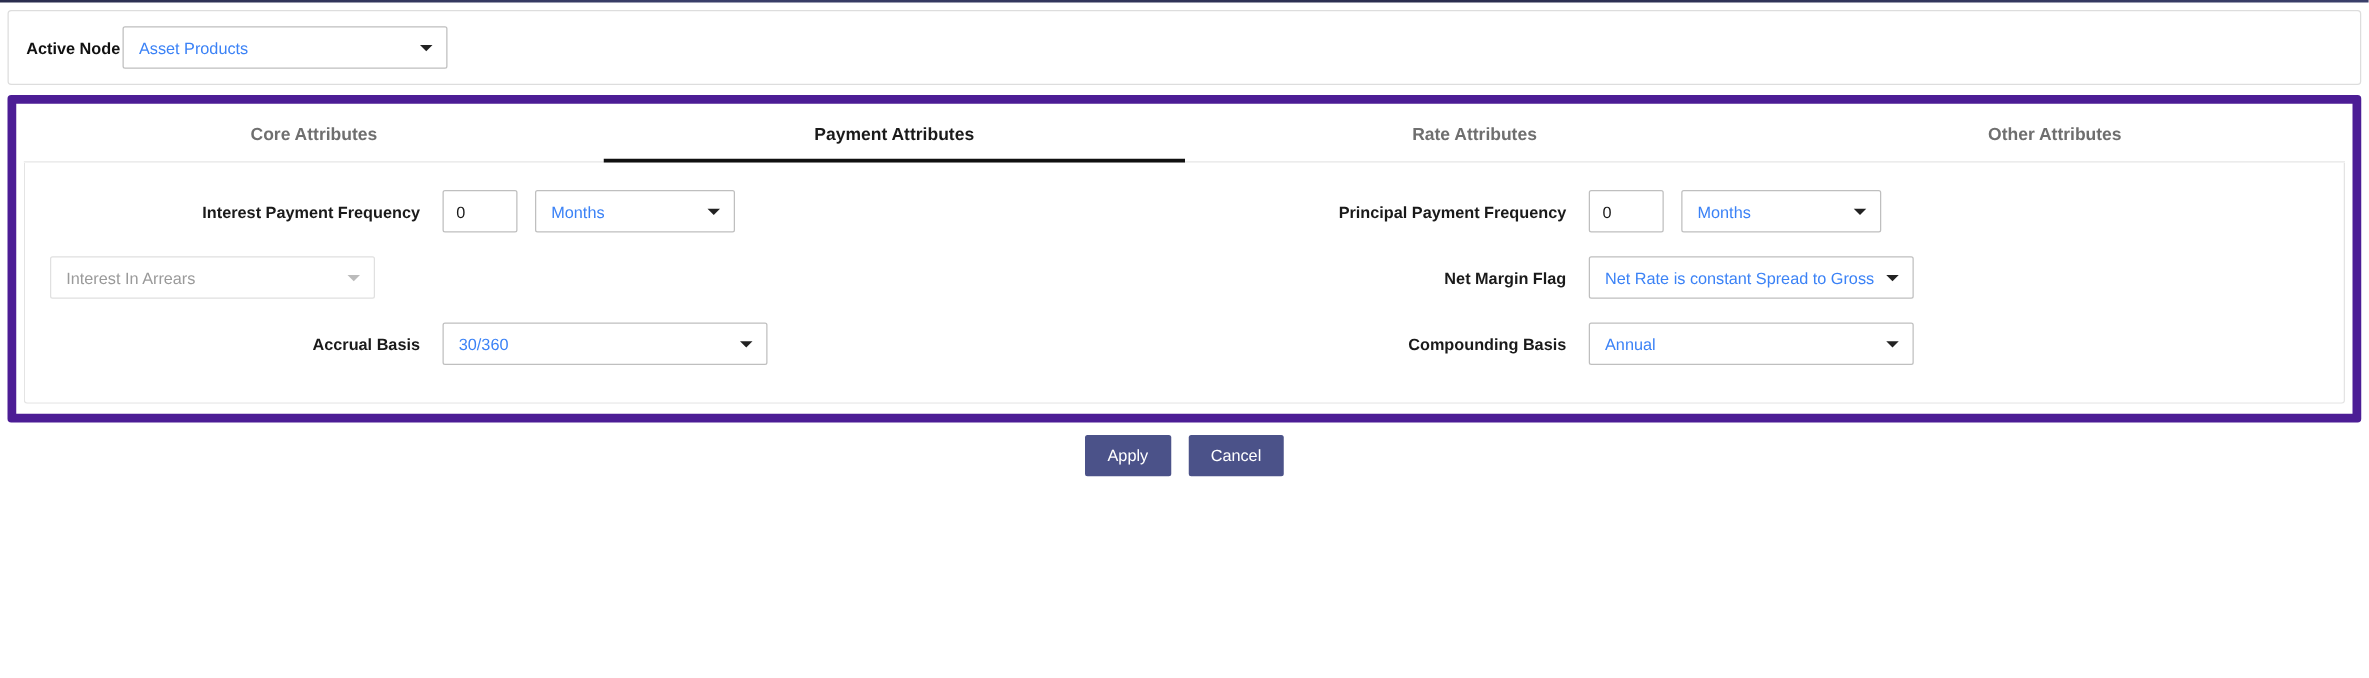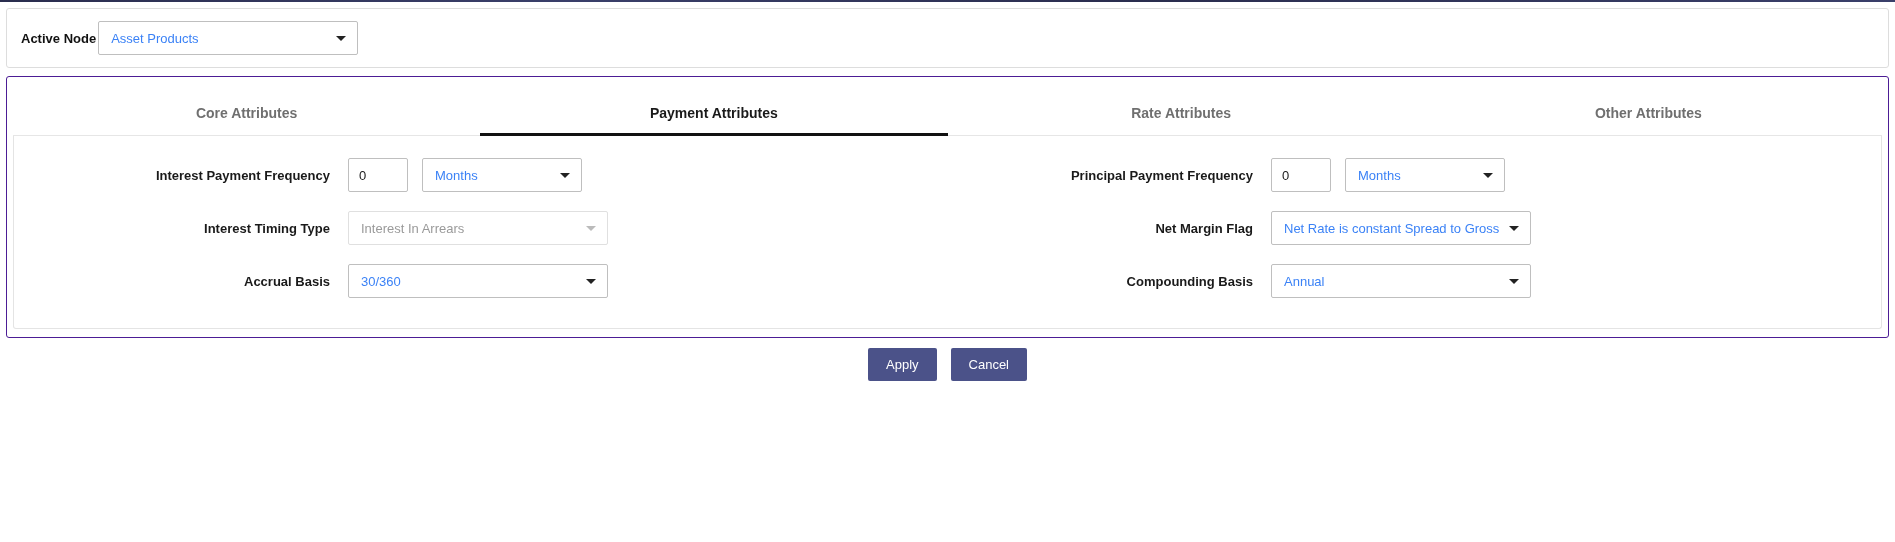--- a/index.html
+++ b/index.html
@@ -131,24 +131,24 @@
       background: #4b5289;
       color: #fff;
       border: none;
       padding: 9px 18px;
       font-size: 13px;
       font-weight: 500;
       border-radius: 2px;
       cursor: pointer;
     }
     .outer-tabs-panel {
-      border: 1px solid #4c1d95;
+      border: 7px solid #4c1d95;
       border-radius: 3px;
       background: #fff;
-      padding: 16px 6px 8px;
+      padding: 4px 6px 8px;
     }
     .w-260 { width: 260px; }
     .w-160 { width: 160px; }
     .topbar {
       height: 2px;
       background: linear-gradient(90deg, #2a2d4e 0%, #3a3f6a 30%, #2a2d4e 60%, #3a3f6a 100%);
       margin: -6px -6px 6px -6px;
     }
   </style>
 </head>
@@ -214,21 +214,20 @@
             <span class="caret">
               <svg width="12" height="8" viewBox="0 0 12 8">
                   <path d="M1 1l5 5 5-5z" fill="#222"></path>
                 </svg>
             </span>
           </div>
         </div>
       </div>
 
       <div class="form-row">
-        <div class="form-label">Interest Timing Type</div>
         <div class="control-group">
           <div class="select disabled w-260">
             <span>Interest In Arrears</span>
             <span class="caret">
               <svg width="12" height="8" viewBox="0 0 12 8">
                   <path d="M1 1l5 5 5-5z" fill="#bbb"></path>
                 </svg>
             </span>
           </div>
         </div>

